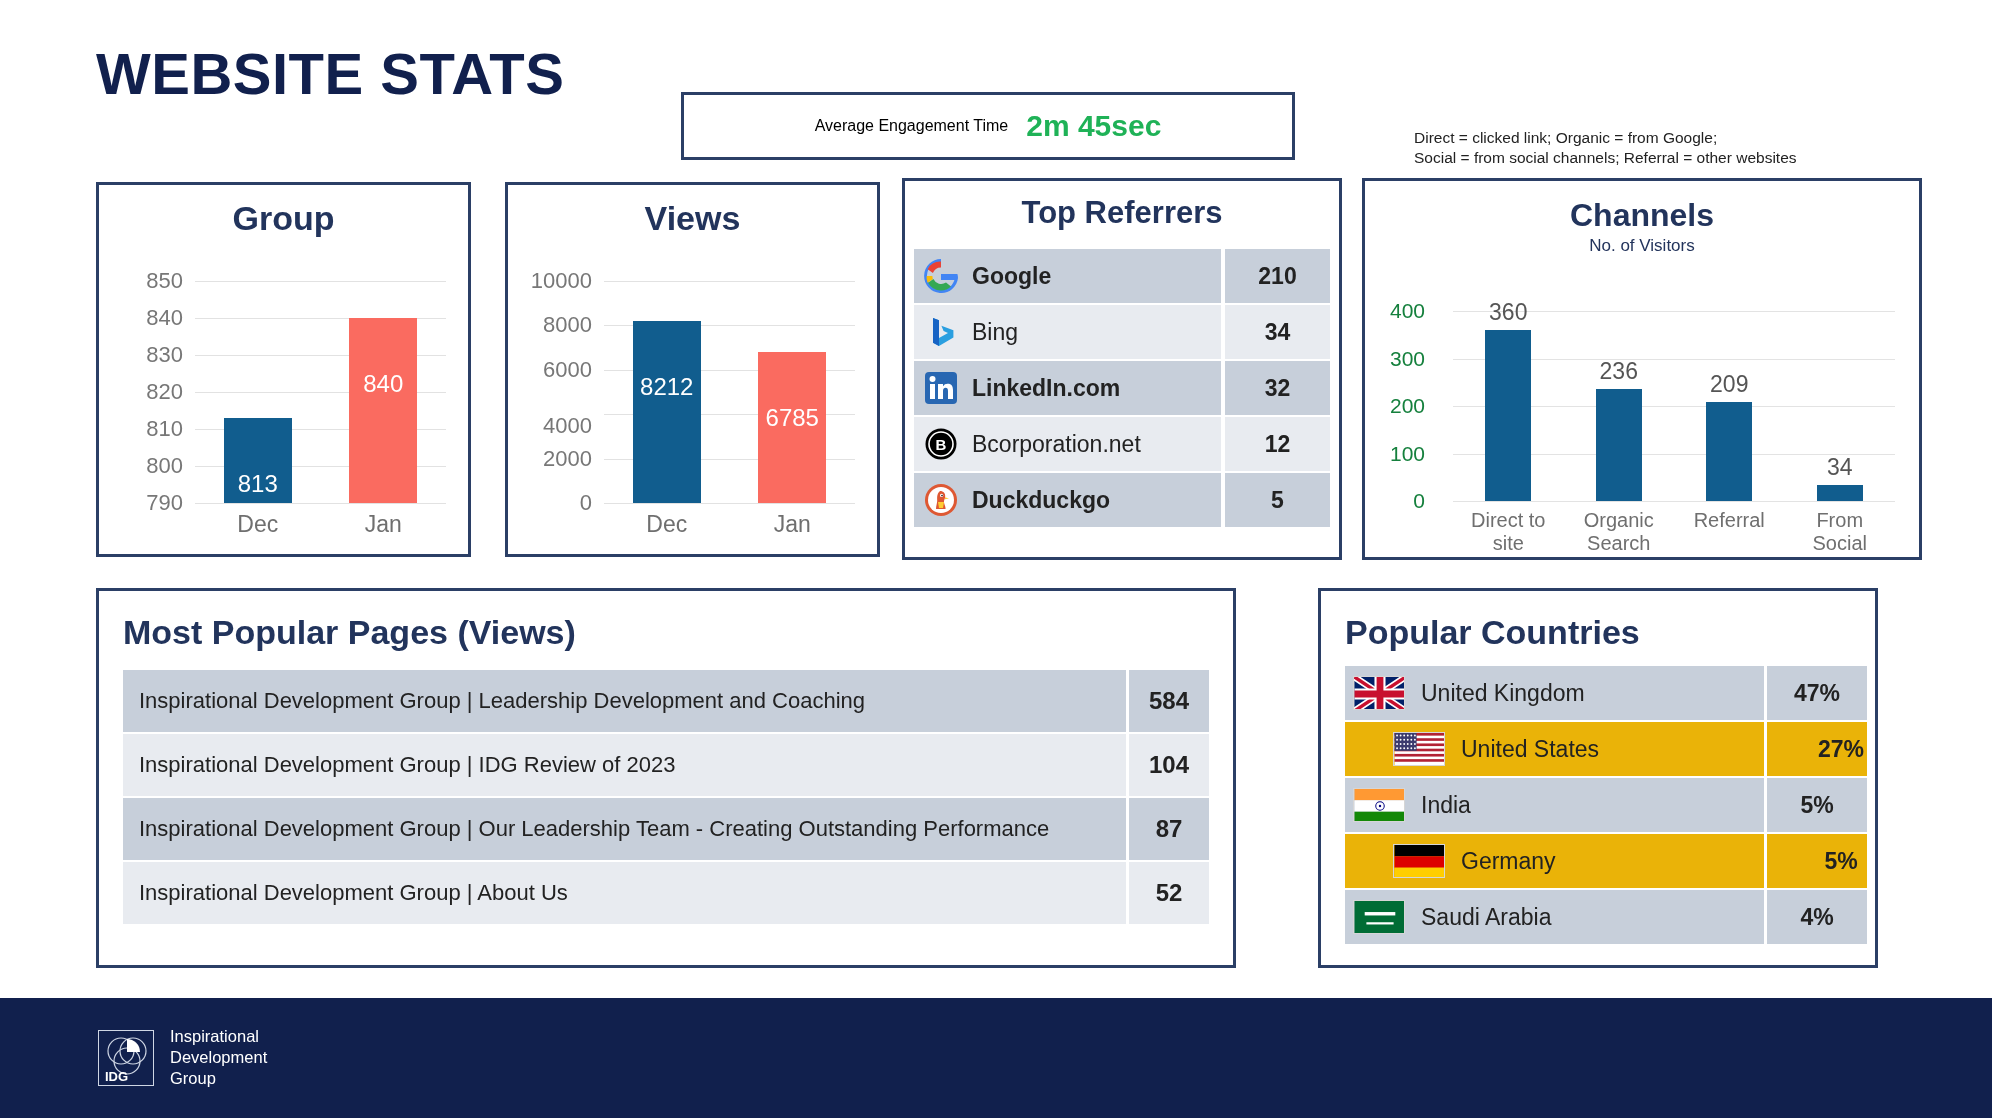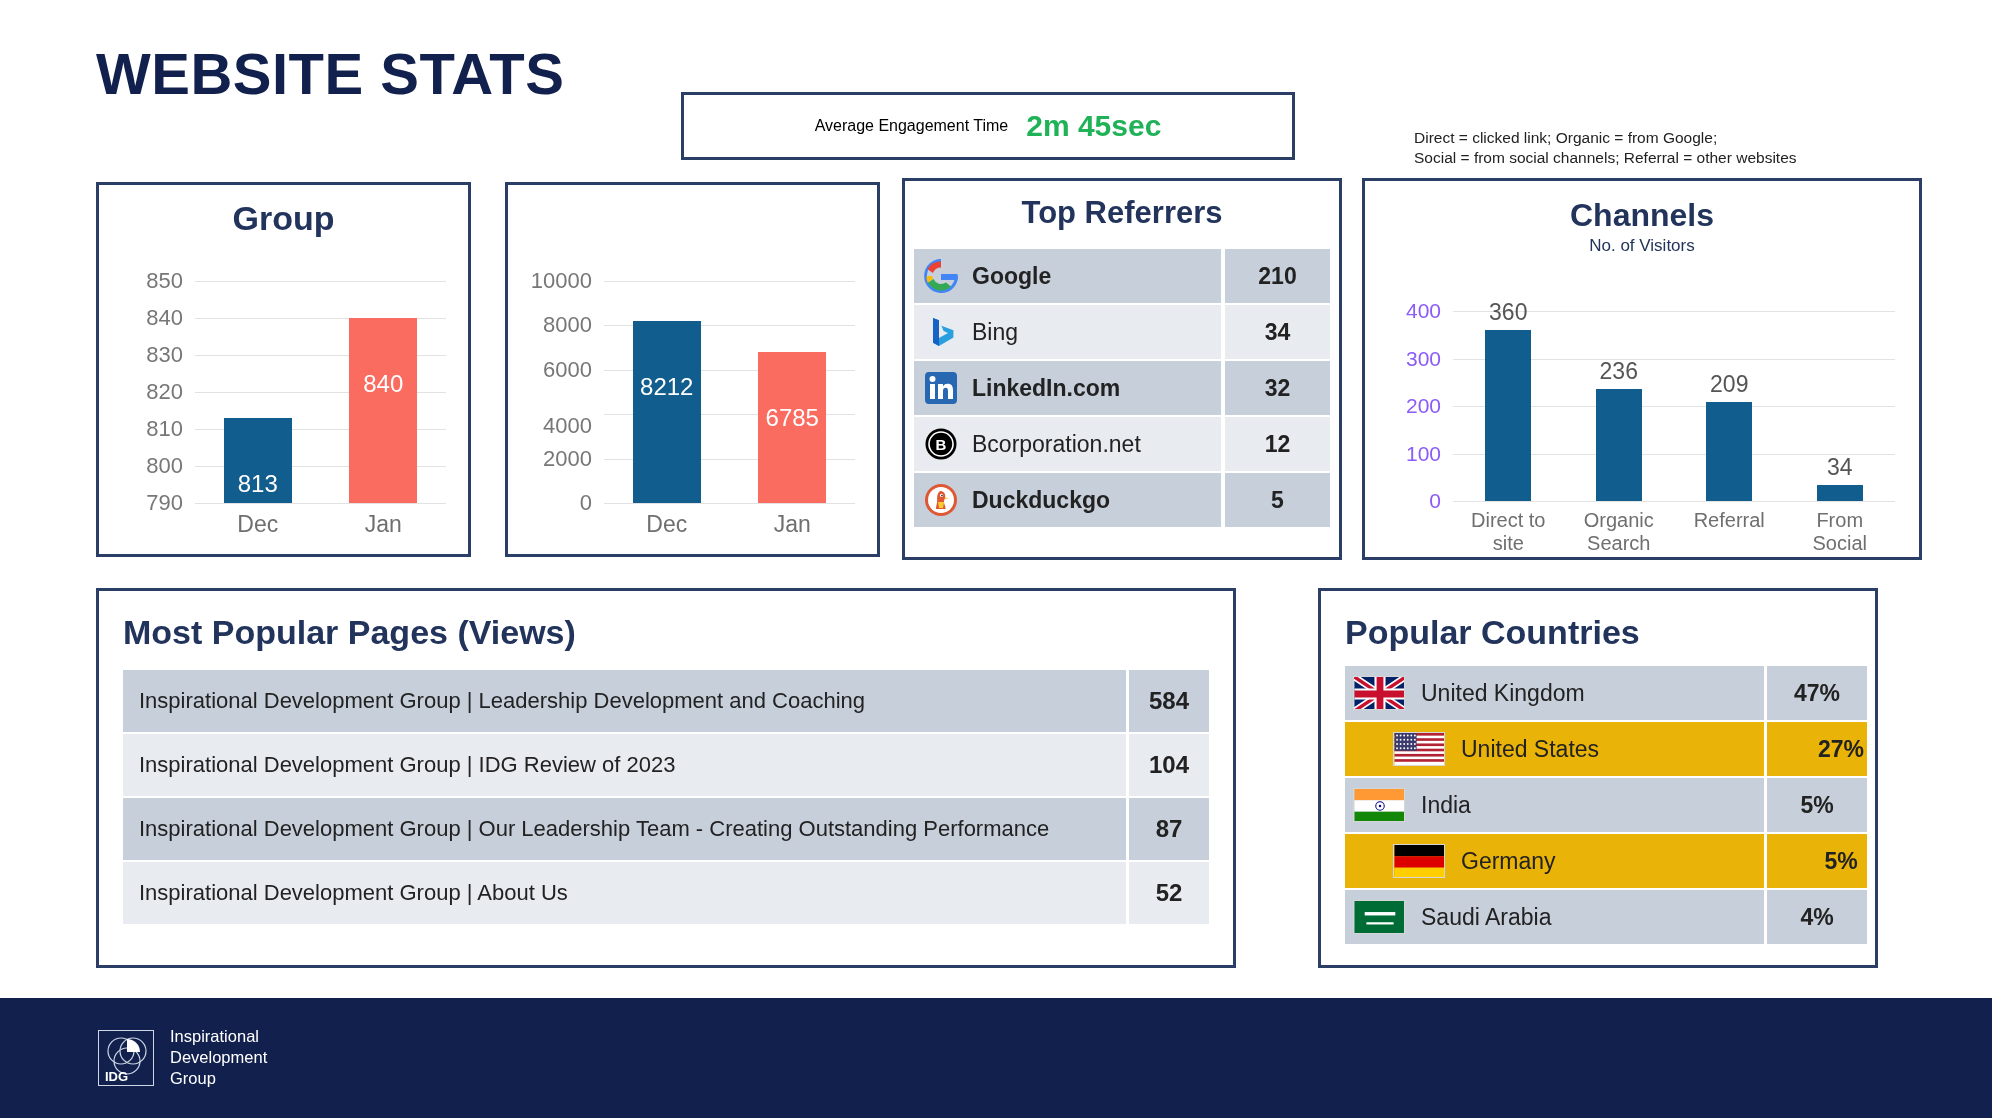--- a/index.html
+++ b/index.html
@@ -75,21 +75,21 @@
   .ref-icon { width:34px; height:34px; flex:0 0 34px; position:relative; }
 
   
   #channels-card { left: 1362px; top: 178px; width: 560px; height: 382px; }
   #channels-card .card-title { font-size: 32px; margin-top: 16px; }
   .ch-sub { text-align:center; font-size:17px; color:#23345c; margin-top:2px; }
   .ch-plot { position:absolute; left:0; right:0; top:96px; bottom:0; }
   .ch-grid { position:absolute; left:88px; right:24px; top:34px; height:190px; }
   .ch-gridline { position:absolute; left:0; right:0; height:1px; background:#e3e3e3; }
   .ch-ylabels { position:absolute; left:0; width:84px; top:34px; height:190px; }
-  .ch-ylabel { position:absolute; right:8px; transform:translateY(-50%); font-size:21px; color:#8b5cf6; }
+  .ch-ylabel { position:absolute; right:24px; transform:translateY(-50%); font-size:21px; color:#15803d; }
   .ch-bars { position:absolute; left:88px; right:24px; top:34px; height:190px; display:flex; }
   .ch-slot { flex:1; position:relative; display:flex; align-items:flex-end; justify-content:center; }
   .ch-bar { width:46px; background:#115d8e; }
   .ch-val {
     position:absolute; left:0; right:0; text-align:center;
     font-size:23px; color:#555;
   }
   .ch-xlabels { position:absolute; left:88px; right:24px; top:232px; display:flex; }
   .ch-xlabel { flex:1; text-align:center; font-size:20px; color:#6f6f6f; line-height:1.15; white-space:pre-line; }
 
@@ -172,20 +172,21 @@
           </div>
         </div>
       <div class="mc-xlabels" id="users-xlabels">
           <div class="mc-xlabel">Dec</div>
           <div class="mc-xlabel">Jan</div>
         </div>
     </div>
   </div>
 
   <div class="card" id="views-card">
+    <div class="card-title">Views</div>
     <div class="minichart">
       <div class="mc-grid" id="views-grid">
           <div class="mc-gridline" style="top: 222px;"></div>
           <div class="mc-gridline" style="top: 177.6px;"></div>
           <div class="mc-gridline" style="top: 133.2px;"></div>
           <div class="mc-gridline" style="top: 88.8px;"></div>
           <div class="mc-gridline" style="top: 44.4px;"></div>
           <div class="mc-gridline" style="top: 0px;"></div>
         </div>
       <div class="mc-ylabels" id="views-ylabels">

